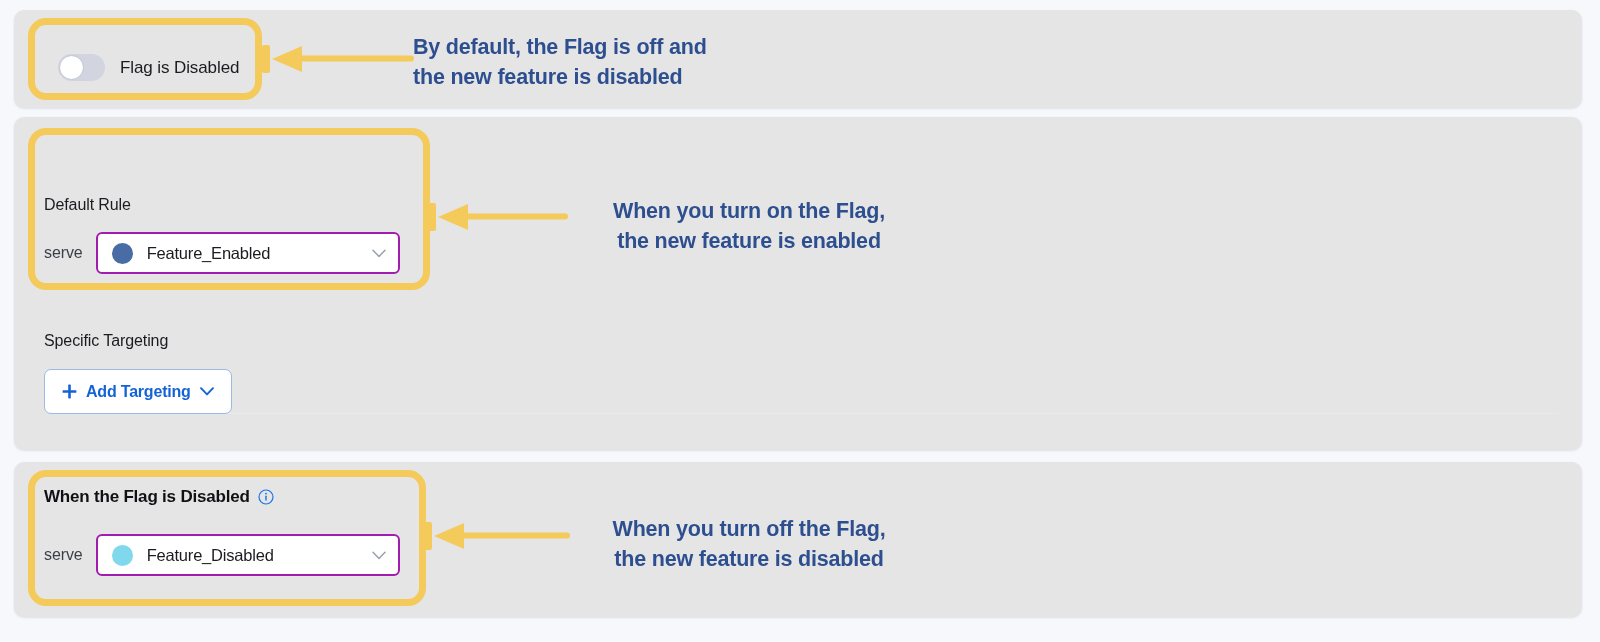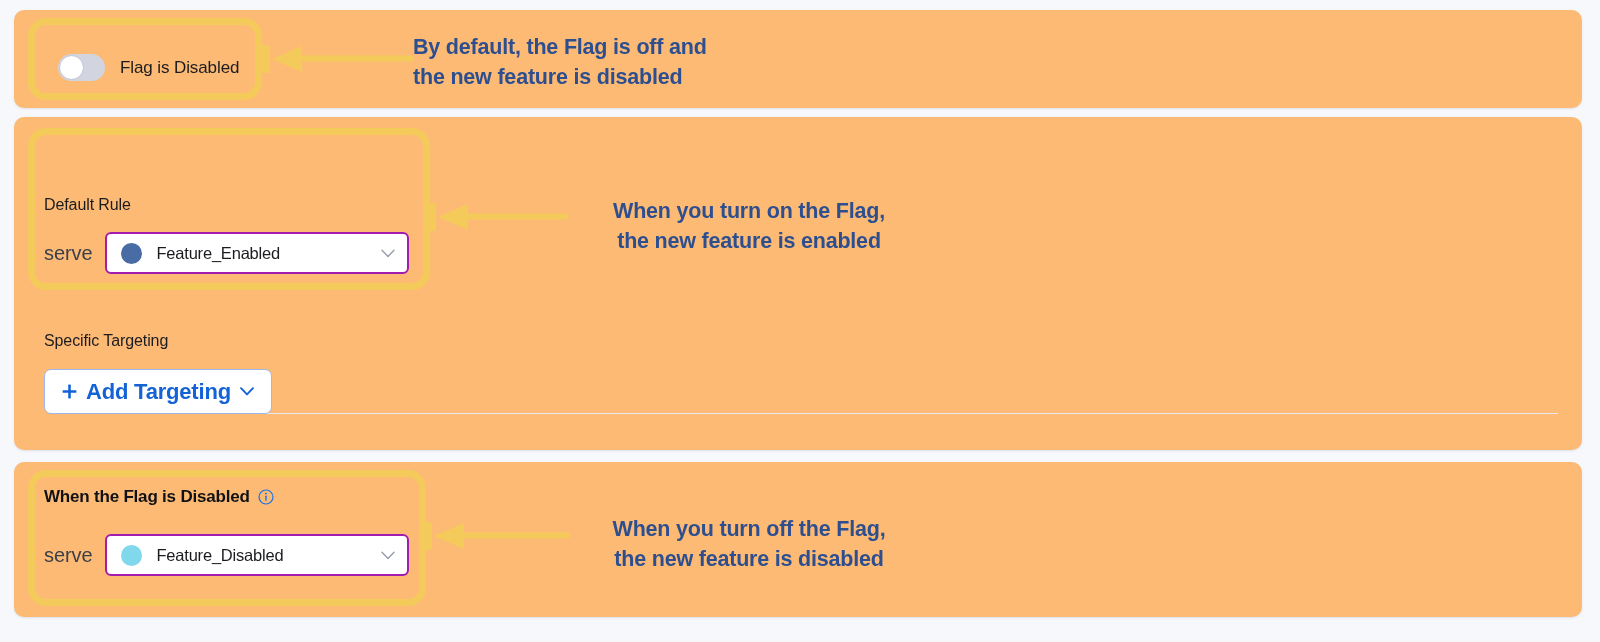--- a/index.html
+++ b/index.html
@@ -15,21 +15,21 @@
   .page {
     position: relative;
     width: 1600px;
     height: 642px;
     background: #f7f8fc;
   }
 
   
   .card {
     position: absolute;
-    background: #fdba74;
+    background: #e5e5e5;
     border-radius: 10px;
     box-shadow: 0 1px 3px rgba(30, 40, 80, 0.07),
                 0 1px 1px rgba(30, 40, 80, 0.04);
     left: 14px;
     width: 1568px;
   }
   .card--toggle  { top: 10px;  height: 98px; }
   .card--enabled { top: 117px; height: 333px; }
   .card--disabled{ top: 462px; height: 155px; }
 
@@ -112,21 +112,21 @@
   .serve-row {
     position: absolute;
     display: flex;
     align-items: center;
     gap: 13px;
   }
   .serve-row--enabled  { left: 44px; top: 232px; }
   .serve-row--disabled { left: 44px; top: 534px; }
 
   .serve-word {
-    font-size: 20px;
+    font-size: 16px;
     color: #3b3f4a;
     letter-spacing: -0.1px;
   }
 
   .dropdown {
     width: 304px;
     height: 42px;
     background: #ffffff;
     border: 2px solid #a21caf;
     border-radius: 6px;
@@ -175,21 +175,21 @@
     display: flex;
     align-items: center;
     gap: 9px;
     background: #ffffff;
     border: 1px solid #9cb8e8;
     border-radius: 7px;
     cursor: pointer;
   }
   .plus-icon { width: 15px; height: 15px; display: block; flex: none; }
   .add-btn-label {
-    font-size: 22px;
+    font-size: 16px;
     font-weight: bold;
     color: #1463d6;
     letter-spacing: -0.2px;
   }
   .chev-blue { width: 14px; height: 9px; display: block; flex: none; }
 
   
   .arrow {
     position: absolute;
     height: 28px;

